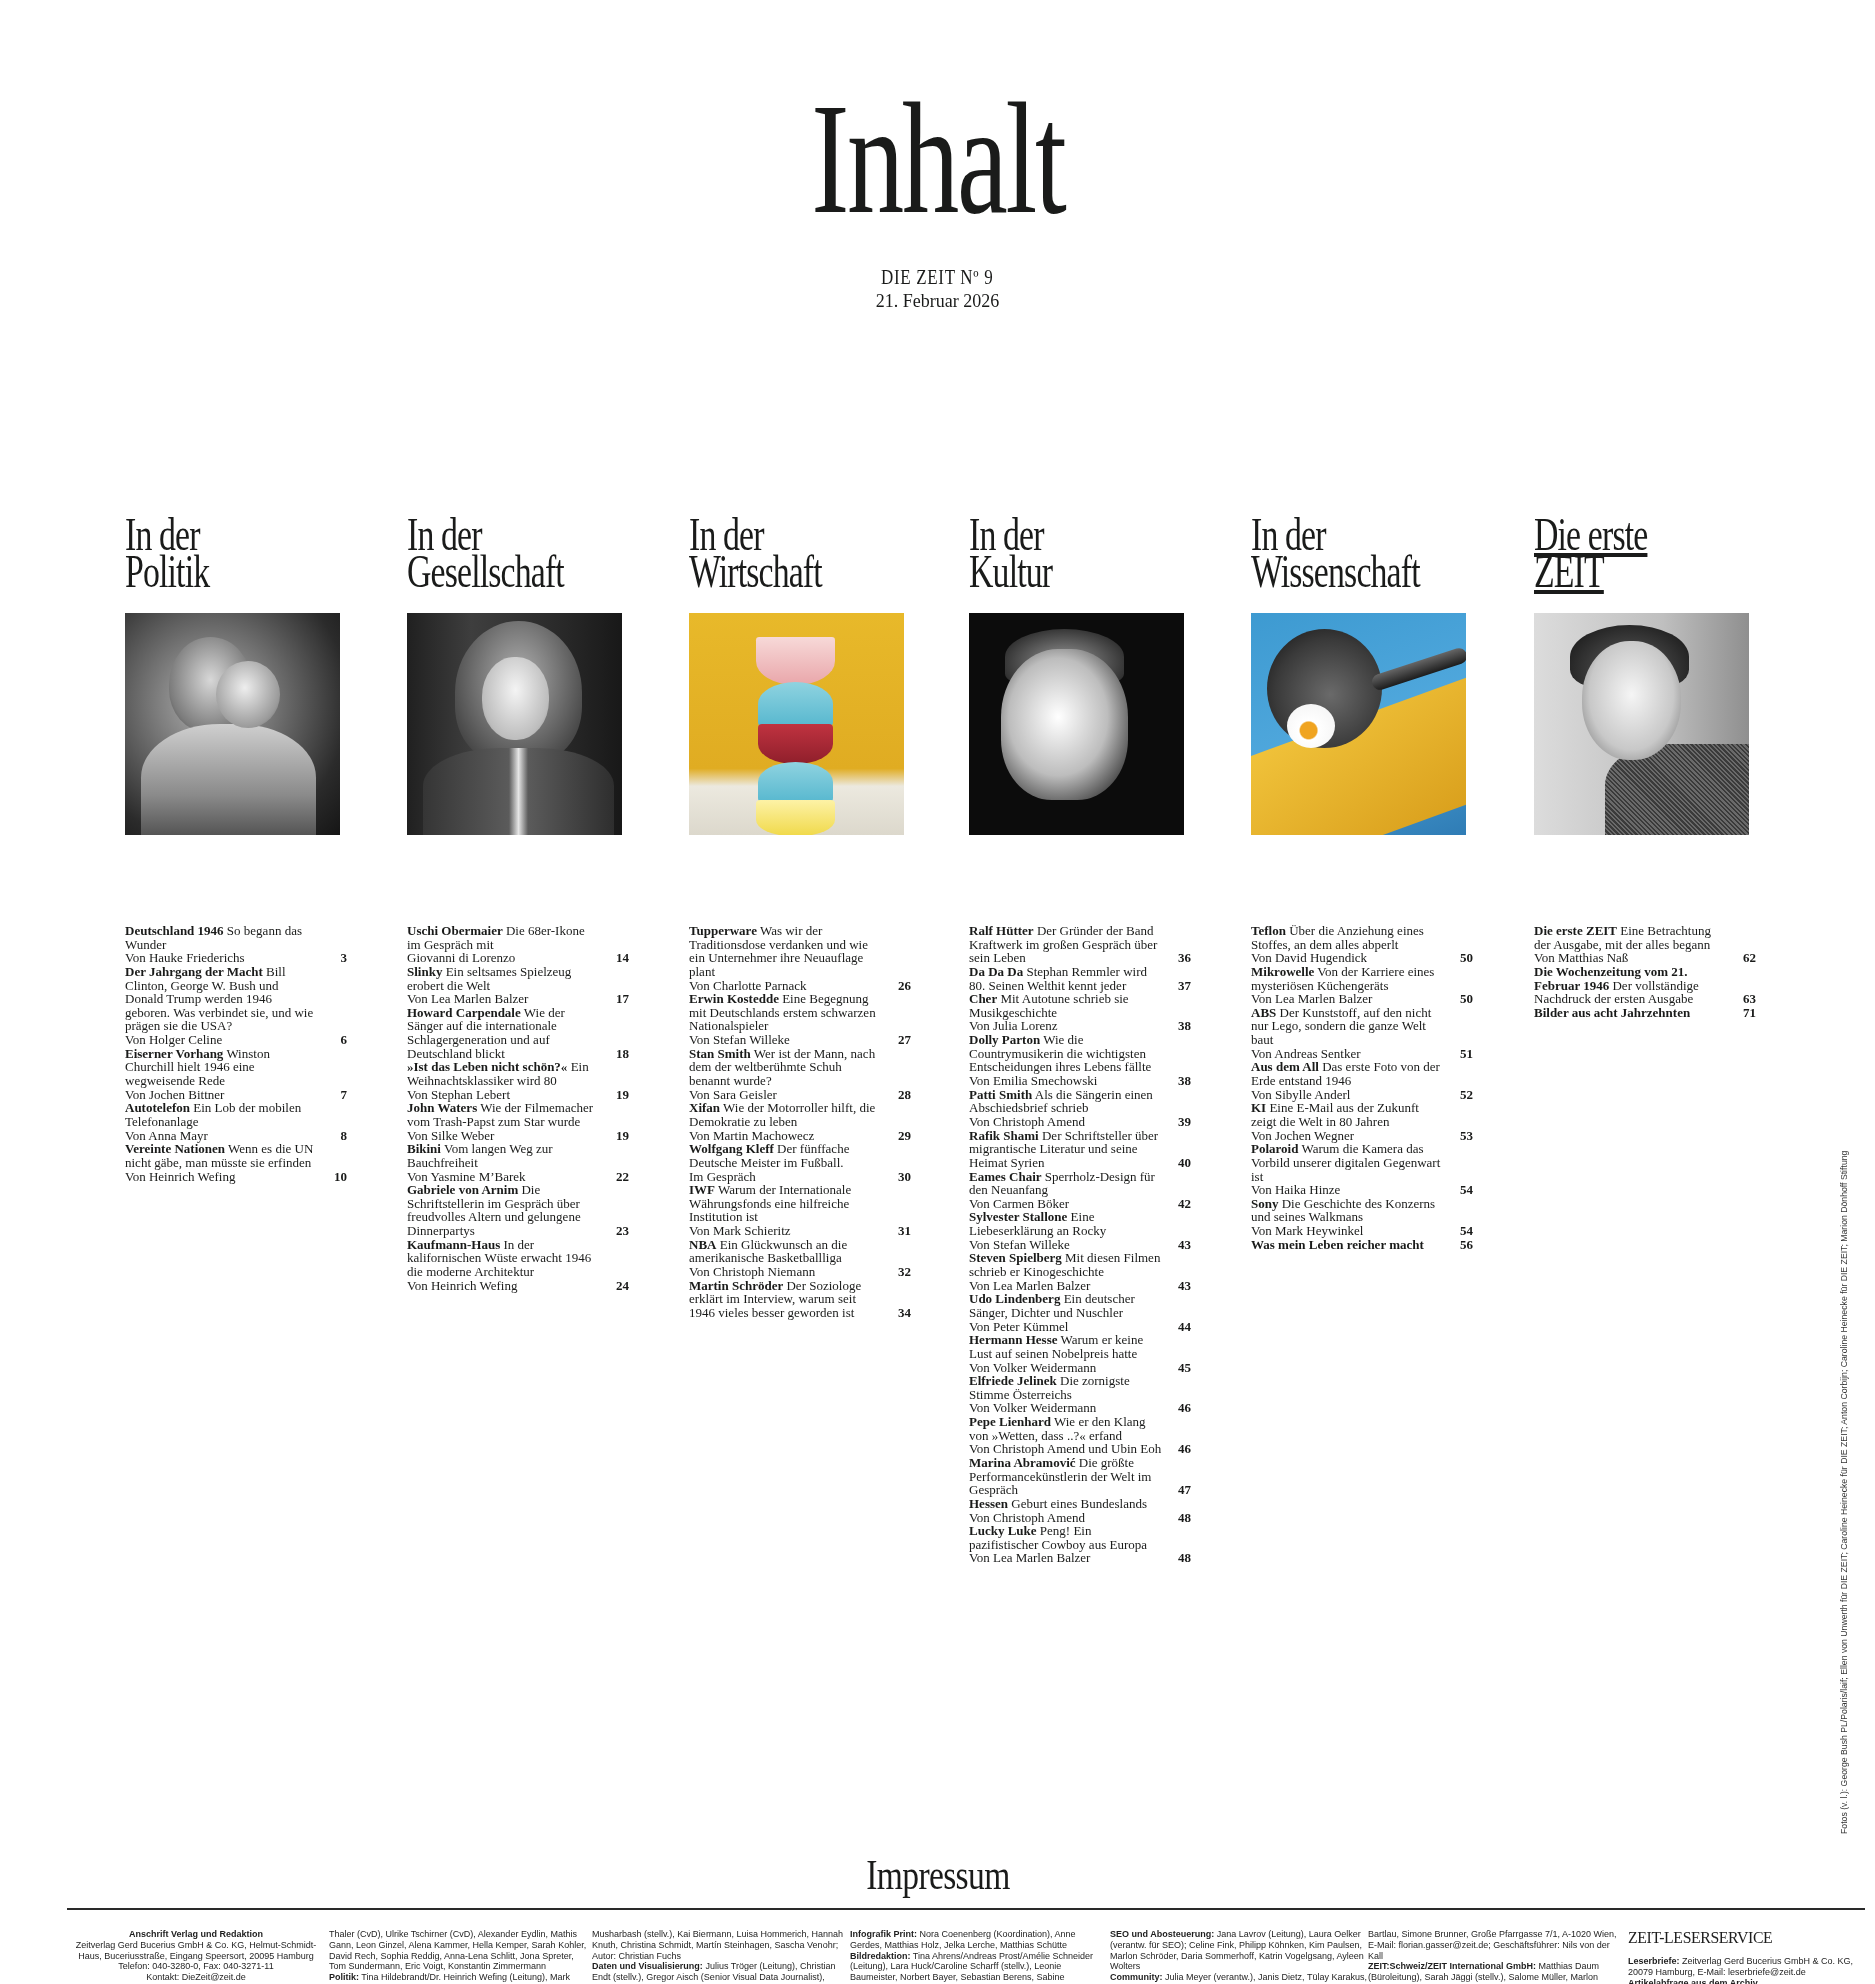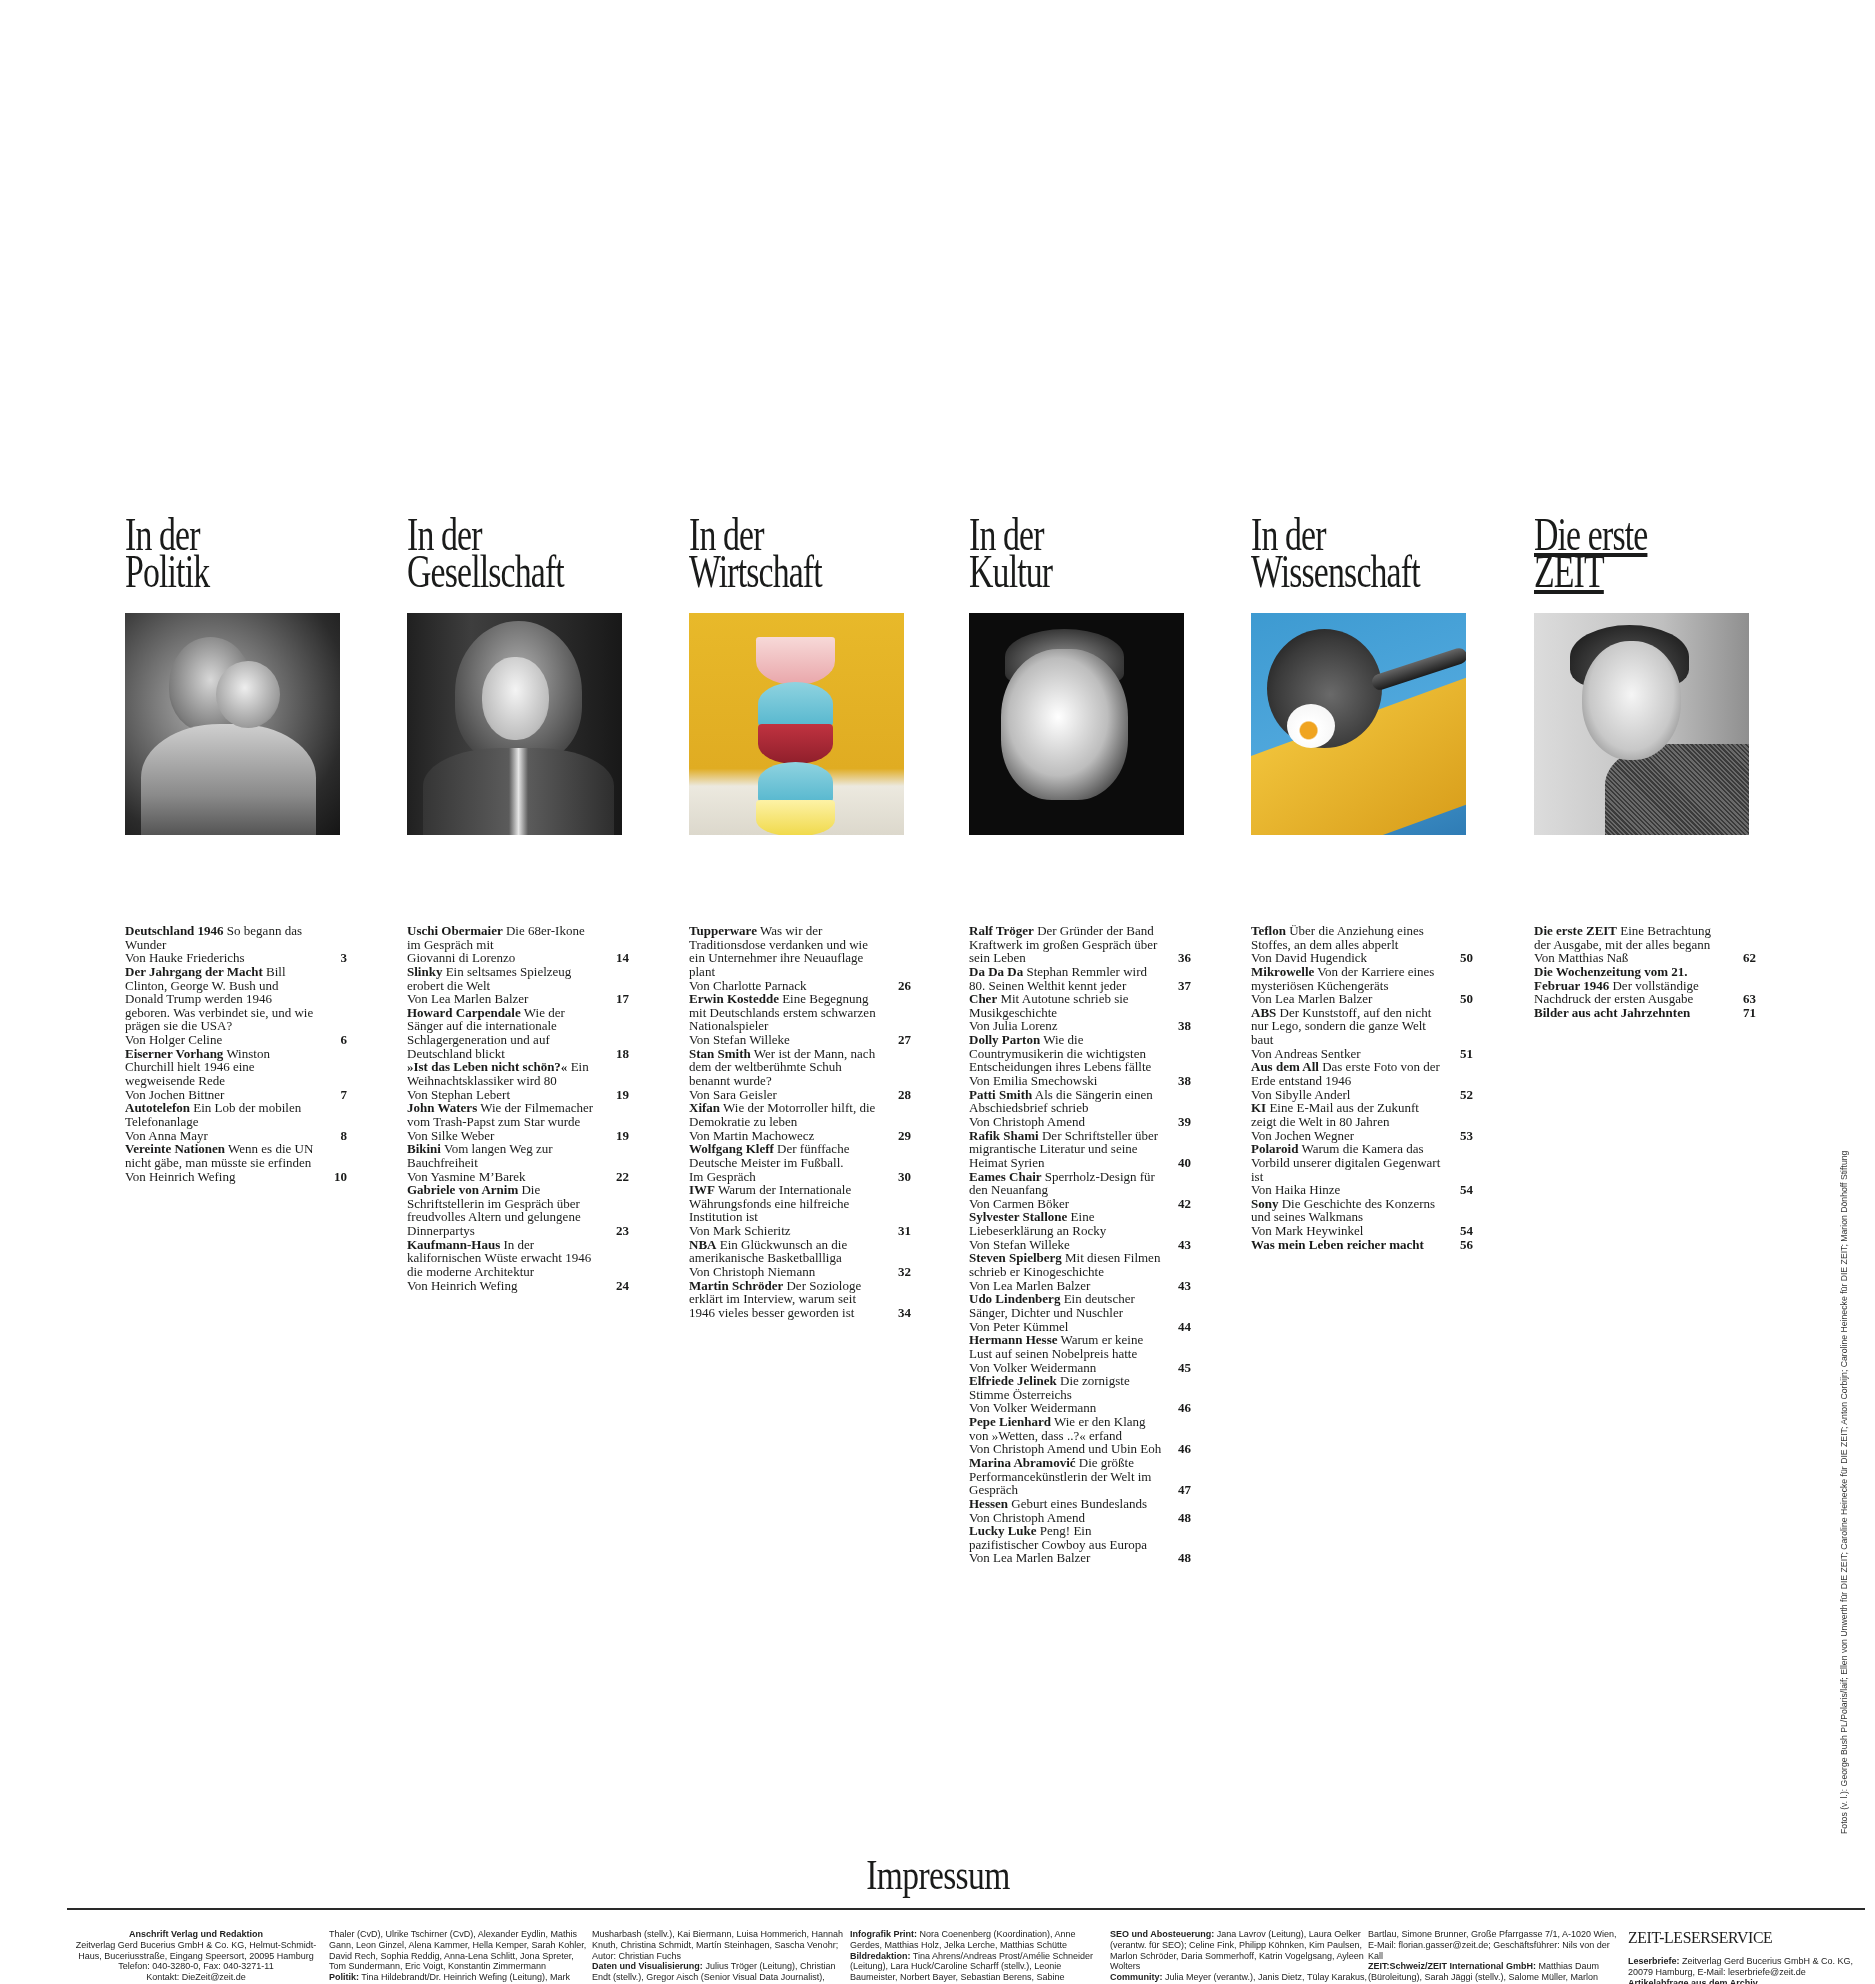--- a/index.html
+++ b/index.html
@@ -68,20 +68,25 @@
   .imp-col .center { text-align: center; }
   .imp-col .gap { height: 7.1px; }
   .imp-col b { font-weight: bold; }
   .leserservice-title { font-family: "Liberation Serif", serif; font-size: 17.5px; margin-bottom: 8px; letter-spacing: -0.4px; transform: scaleX(0.9); transform-origin: left; }
 </style>
 </head>
 <body>
 
 <div class="page">
 
+  <header class="masthead">
+    <div><span class="masthead-title">Inhalt</span></div>
+    <div><span class="masthead-issue">DIE ZEIT Nº 9</span></div>
+    <div class="masthead-date">21. Februar 2026</div>
+  </header>
 
   <div class="sections" id="sections">
       <section class="section" style="left: 125px;">
         <div class="section-heading">
           <div>In der</div>
           <div>Politik</div>
         </div>
         <div class="section-photo ph-politik">
           <div class="figA"></div>
           <div class="figC"></div>
@@ -142,21 +147,21 @@
       <section class="section" style="left: 969px;">
         <div class="section-heading">
           <div>In der</div>
           <div>Kultur</div>
         </div>
         <div class="section-photo ph-kultur">
           <div class="hair"></div>
           <div class="face"></div>
         </div>
         <div class="toc">
-          <div class="toc-entry"><span class="toc-title">Ralf Tröger</span> <span>Der Gründer der Band Kraftwerk im großen Gespräch über sein Leben</span><span class="toc-page">36</span></div>
+          <div class="toc-entry"><span class="toc-title">Ralf Hütter</span> <span>Der Gründer der Band Kraftwerk im großen Gespräch über sein Leben</span><span class="toc-page">36</span></div>
           <div class="toc-entry"><span class="toc-title">Da Da Da</span> <span>Stephan Remmler wird 80. Seinen Welthit kennt jeder</span><span class="toc-page">37</span></div>
           <div class="toc-entry"><span class="toc-title">Cher</span> <span>Mit Autotune schrieb sie Musikgeschichte</span><br><span>Von Julia Lorenz</span><span class="toc-page">38</span></div>
           <div class="toc-entry"><span class="toc-title">Dolly Parton</span> <span>Wie die Countrymusikerin die wichtigsten Entscheidungen ihres Lebens fällte</span><br><span>Von Emilia Smechowski</span><span class="toc-page">38</span></div>
           <div class="toc-entry"><span class="toc-title">Patti Smith</span> <span>Als die Sängerin einen Abschiedsbrief schrieb</span><br><span>Von Christoph Amend</span><span class="toc-page">39</span></div>
           <div class="toc-entry"><span class="toc-title">Rafik Shami</span> <span>Der Schriftsteller über migrantische Literatur und seine Heimat Syrien</span><span class="toc-page">40</span></div>
           <div class="toc-entry"><span class="toc-title">Eames Chair</span> <span>Sperrholz-Design für den Neuanfang</span><br><span>Von Carmen Böker</span><span class="toc-page">42</span></div>
           <div class="toc-entry"><span class="toc-title">Sylvester Stallone</span> <span>Eine Liebeserklärung an Rocky</span><br><span>Von Stefan Willeke</span><span class="toc-page">43</span></div>
           <div class="toc-entry"><span class="toc-title">Steven Spielberg</span> <span>Mit diesen Filmen schrieb er Kinogeschichte</span><br><span>Von Lea Marlen Balzer</span><span class="toc-page">43</span></div>
           <div class="toc-entry"><span class="toc-title">Udo Lindenberg</span> <span>Ein deutscher Sänger, Dichter und Nuschler</span><br><span>Von Peter Kümmel</span><span class="toc-page">44</span></div>
           <div class="toc-entry"><span class="toc-title">Hermann Hesse</span> <span>Warum er keine Lust auf seinen Nobelpreis hatte</span><br><span>Von Volker Weidermann</span><span class="toc-page">45</span></div>

